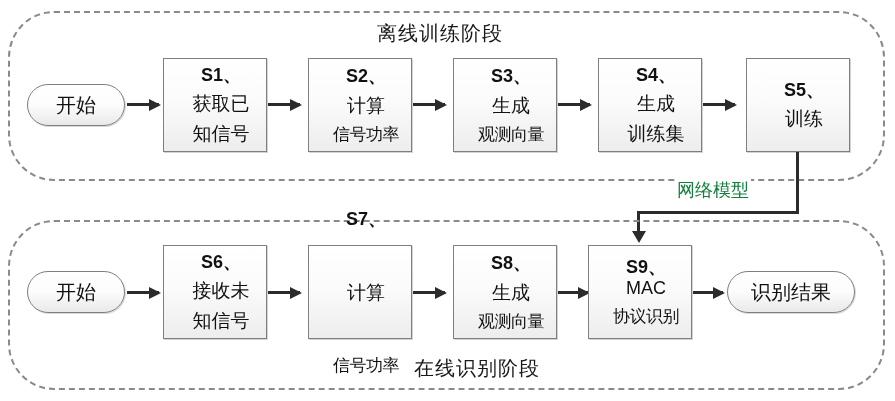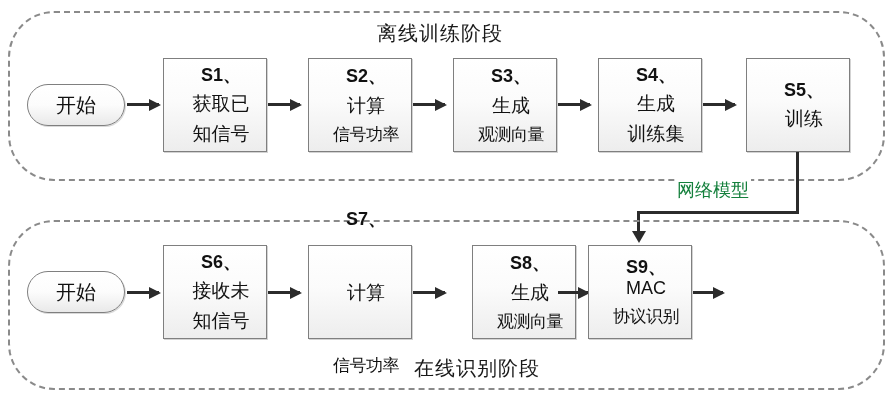--- a/index.html
+++ b/index.html
@@ -224,30 +224,31 @@
   <div class="arrow" style="left:268px; top:291px; width:32px;"></div>
 
   <div class="proc-box" style="left:308px; top:245px;gap:44px;">
     <span class="ln1">S7、</span>
     <span class="ln2">计算</span>
     <span class="ln3 tight">信号功率</span>
   </div>
 
   <div class="arrow" style="left:413px; top:291px; width:32px;"></div>
 
-  <div class="proc-box" style="left:472px; top:245px;">
+  <div class="proc-box" style="left:453px; top:245px;">
     <span class="ln1">S8、</span>
     <span class="ln2">生成</span>
     <span class="ln3 tight">观测向量</span>
   </div>
 
   <div class="arrow" style="left:558px; top:291px; width:30px;"></div>
 
   <div class="proc-box" style="left:588px; top:245px;">
     <span class="ln1">S9、</span>
     <span class="ln-mono">MAC</span>
     <span class="ln3 tight">协议识别</span>
   </div>
 
   <div class="arrow" style="left:693px; top:291px; width:30px;"></div>
 
+  <div class="pill" style="left:727px; top:271px; width:128px;">识别结果</div>
 
 </div>
 
 </body></html>

